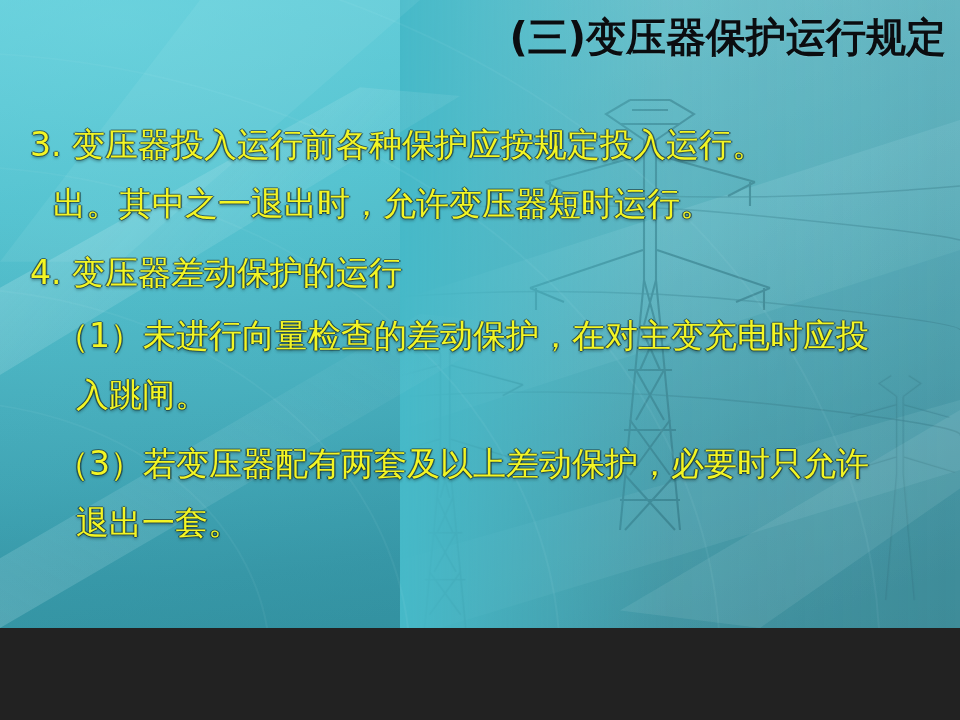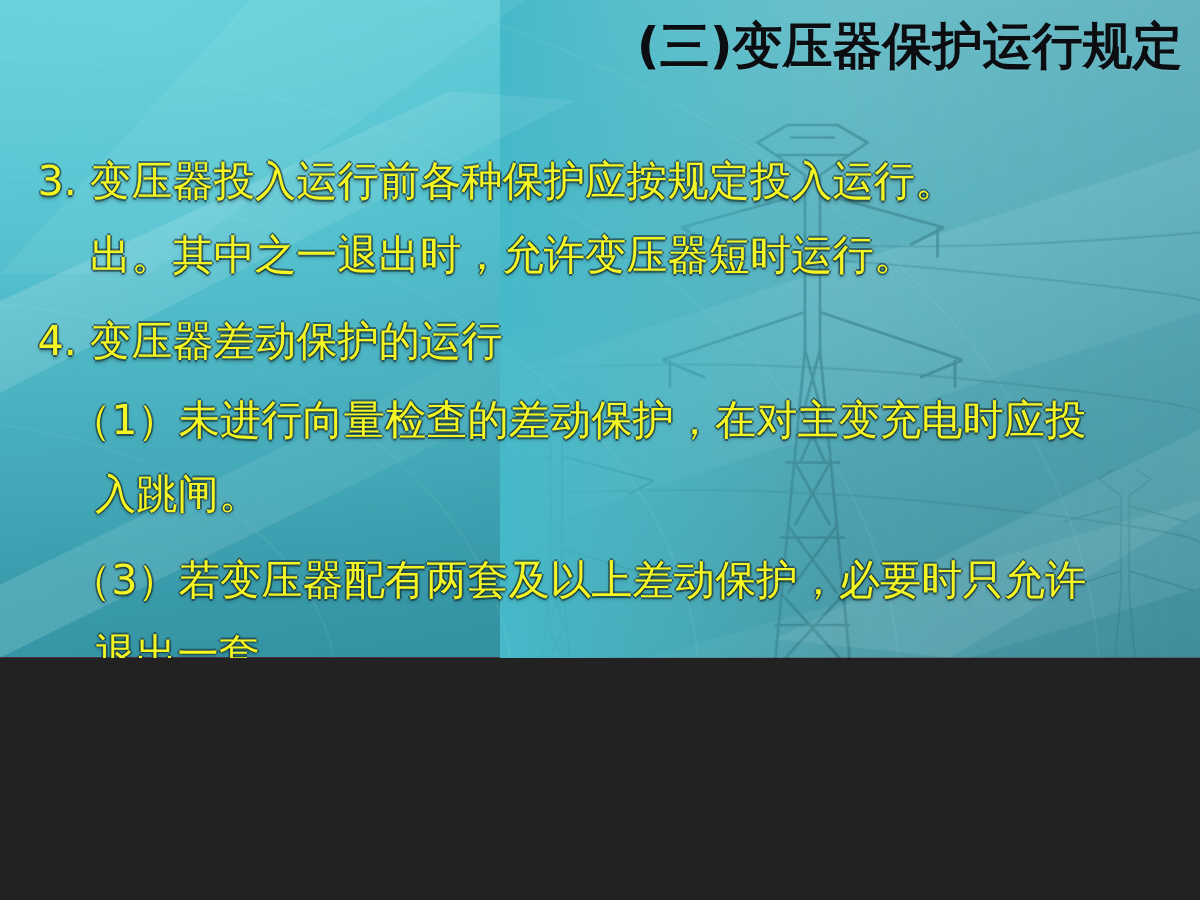--- a/index.html
+++ b/index.html
@@ -3,21 +3,21 @@
 <meta charset="utf-8">
 <style>
   html, body {
     margin: 0;
     padding: 0;
     background: #222;
   }
   #slide {
     position: relative;
     width: 960px;
-    height: 526px;
+    height: 628px;
     overflow: hidden;
     font-family: "DejaVu Sans", "Liberation Sans", sans-serif;
     background: #be185d;
   }
 
   
   .bg-base {
     position: absolute;
     inset: 0;
     background:
@@ -79,21 +79,21 @@
     white-space: nowrap;
     margin-bottom: 26px;
     text-shadow:
       -1.4px 0 0 rgba(20,40,40,0.55),
        1.4px 0 0 rgba(20,40,40,0.55),
        0 -1.4px 0 rgba(20,40,40,0.55),
        0  1.4px 0 rgba(20,40,40,0.55),
        0 2px 3px rgba(10,30,30,0.45);
   }
   .lvl-num   { padding-left: 30px; }
-  .lvl-cont  { padding-left: 72px; }
+  .lvl-cont  { padding-left: 53px; }
   .lvl-sub   { padding-left: 56px; }
   .lvl-subc  { padding-left: 76px; }
   .gap-lg { margin-bottom: 36px; }
   .gap-md { margin-bottom: 30px; }
 
   
   .watermark {
     position: absolute;
     left: 706px;
     top: 648px;

